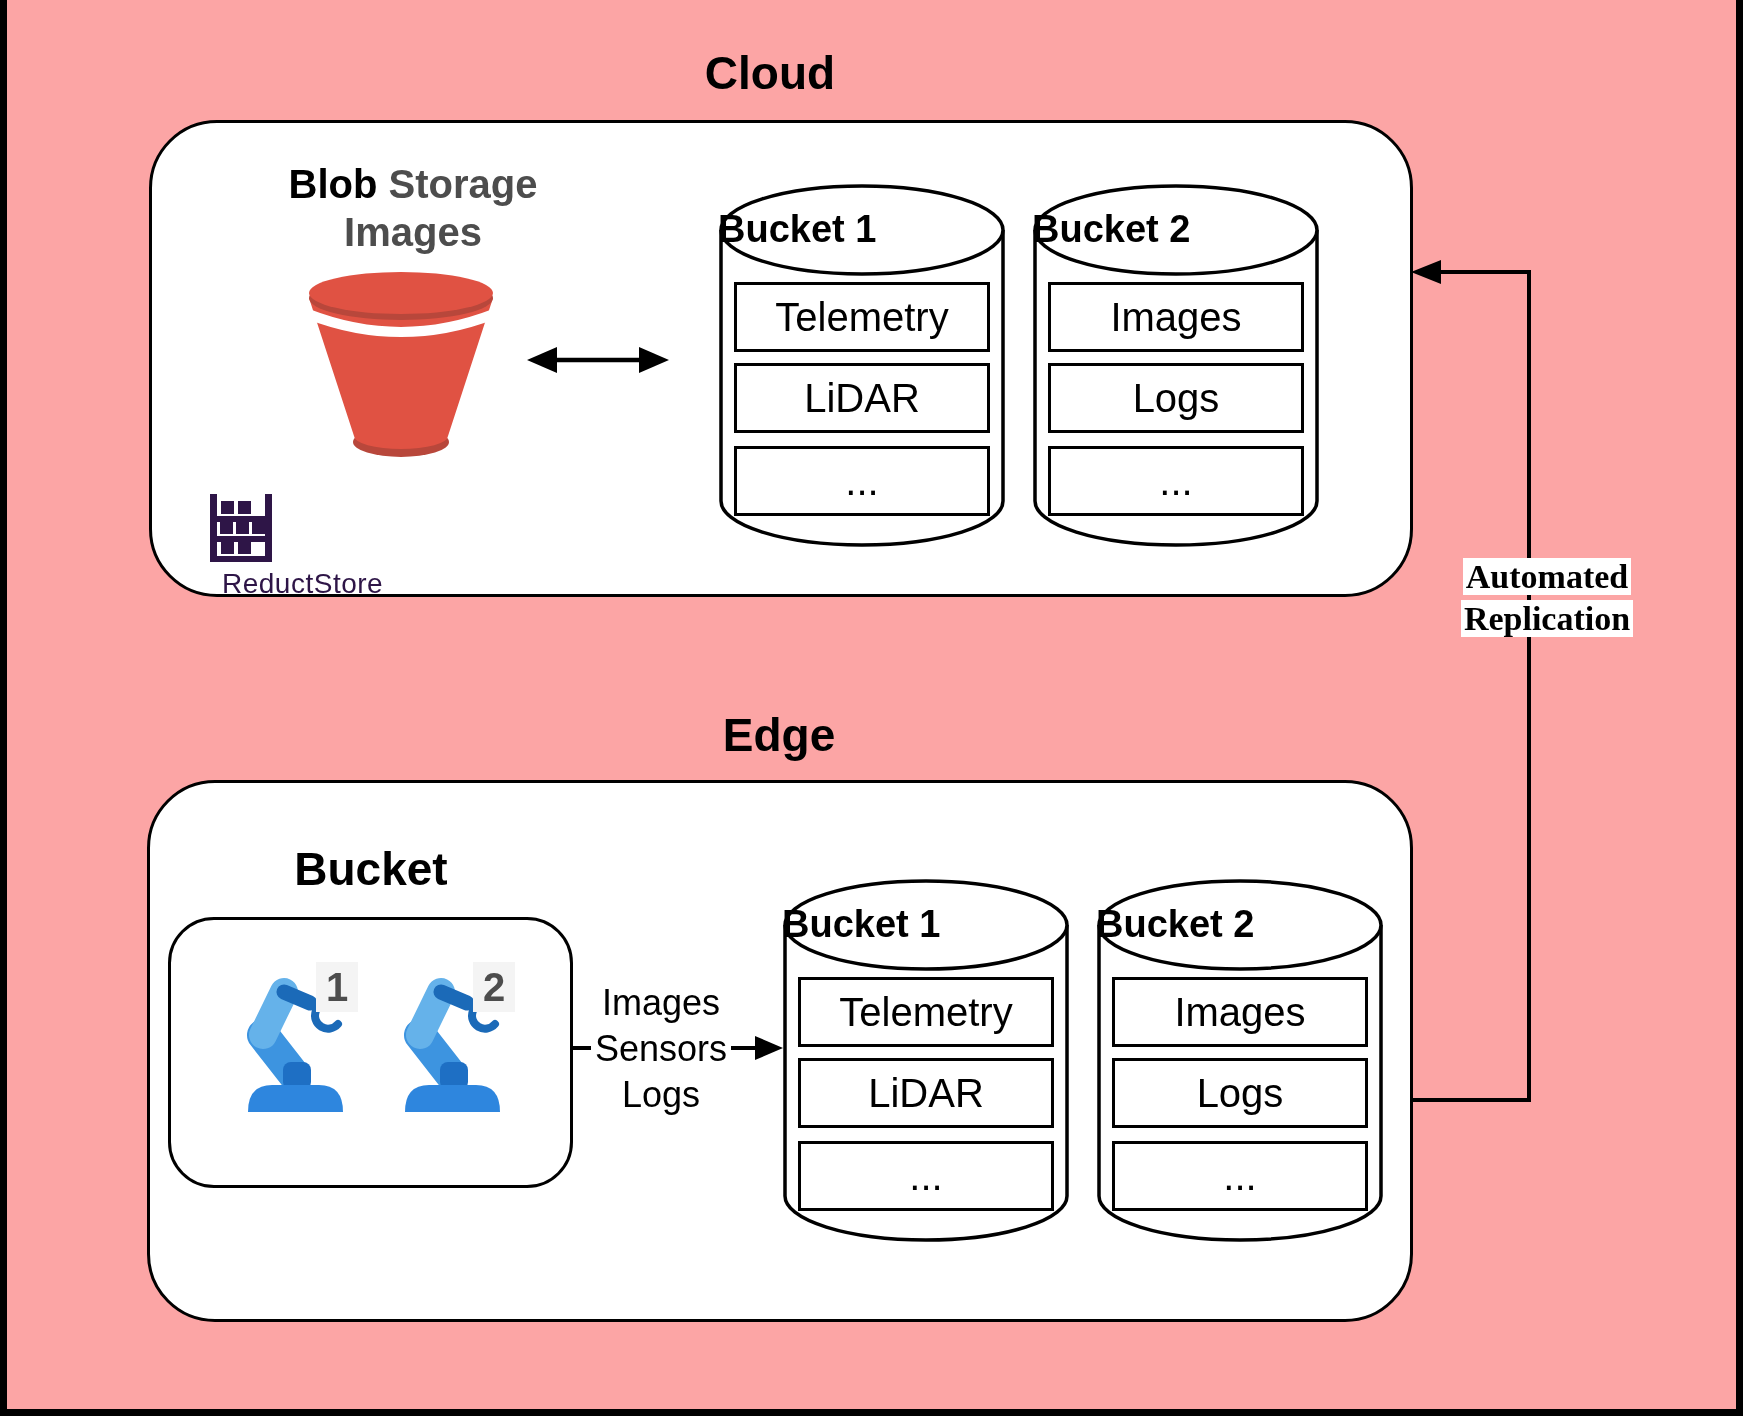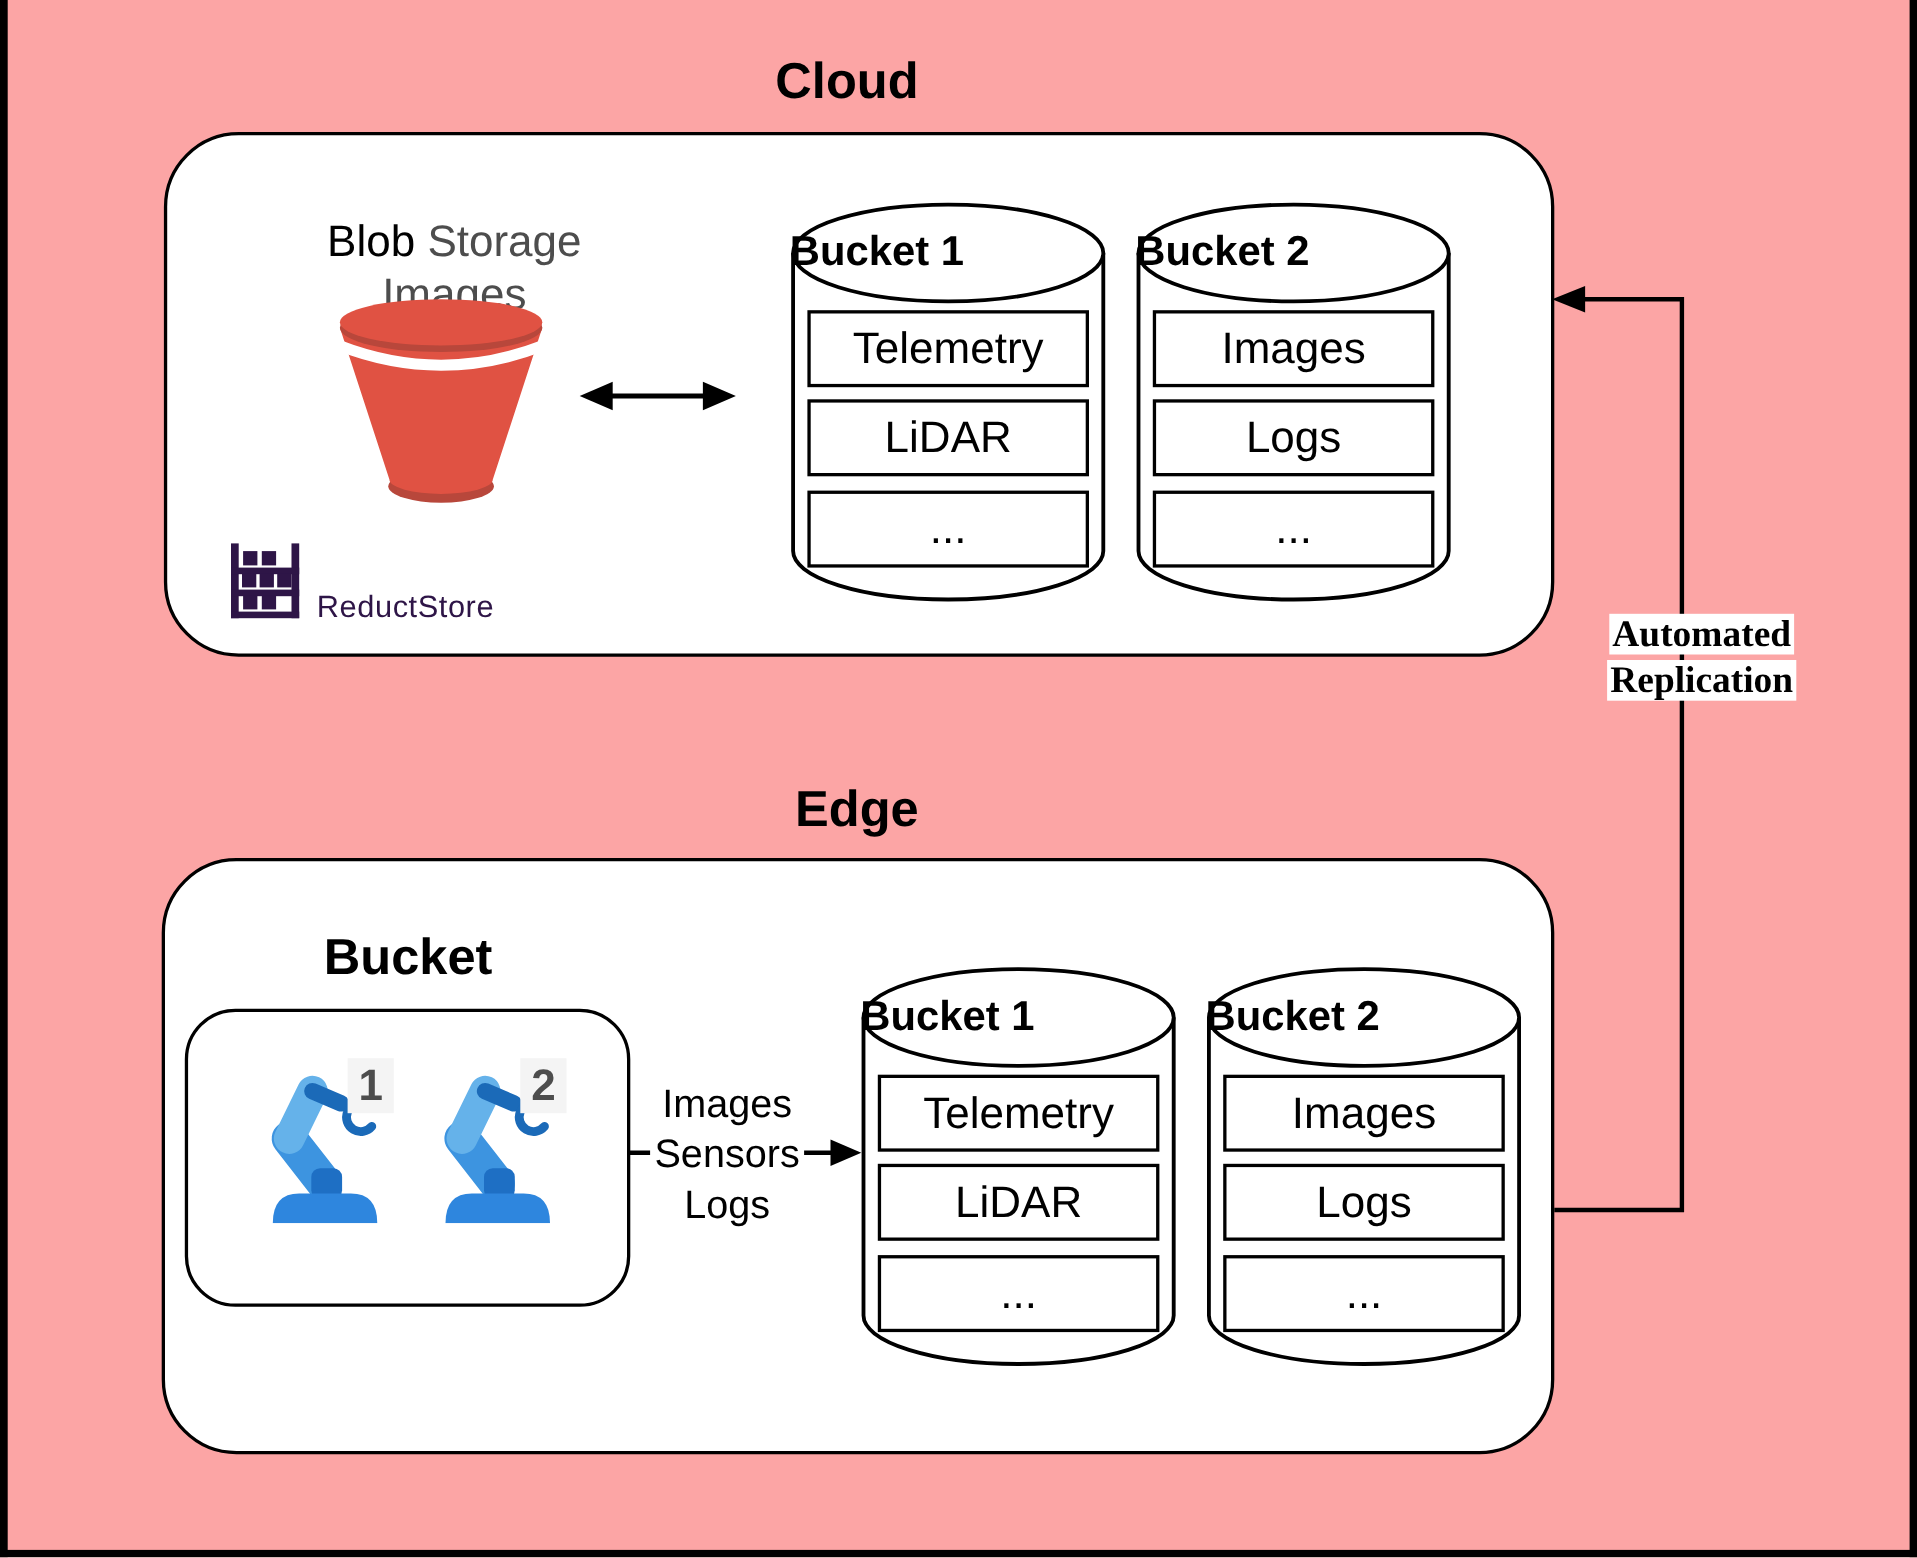--- a/index.html
+++ b/index.html
@@ -19,25 +19,25 @@
   }
   .robots-box{
     position:absolute;border:3px solid #000;border-radius:46px;background:#fff;
   }
   .robots-title{
     position:absolute;width:300px;text-align:center;font-size:46px;font-weight:bold;
   }
 
   .blob-label{
     position:absolute;left:253px;top:160px;width:320px;text-align:center;
-    font-size:40px;font-weight:normal;line-height:48px;color:#4d4d4d;margin-top:36px;
+    font-size:40px;font-weight:bold;line-height:48px;color:#4d4d4d;
   }
   .blob-label .w-black{color:#000;}
 
-  .logo-row{position:absolute;left:208px;top:492px;display:flex;align-items:flex-end;}
+  .logo-row{position:absolute;left:208px;top:492px;display:flex;align-items:flex-start;flex-direction:column;}
   .logo-text{
     margin-left:14px;font-size:28px;color:#2e1547;letter-spacing:0.5px;
     position:relative;top:4px;
   }
 
   
   .cyl{position:absolute;width:288px;height:365px;}
   .cyl svg.shape{position:absolute;left:0;top:0;}
   .cyl-title{
     position:absolute;top:24px;left:0;right:0;text-align:left;

